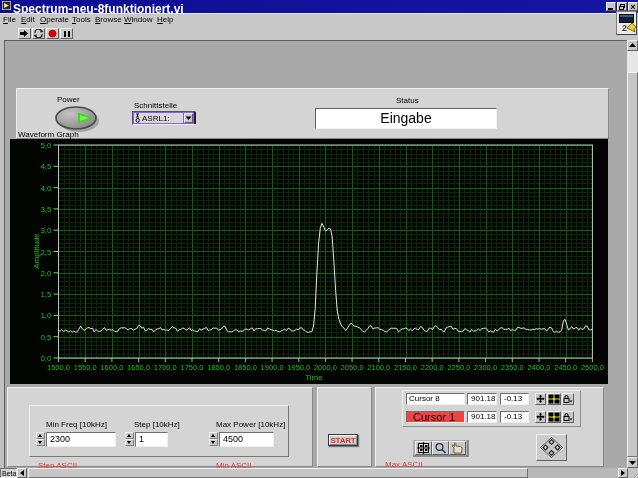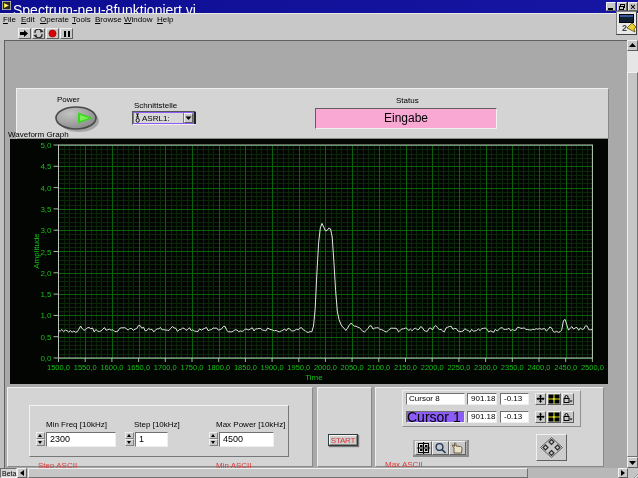--- a/index.html
+++ b/index.html
@@ -16,21 +16,21 @@
 </style></head>
 <body>
 
 <div class="abs" style="left:0;top:0;width:638px;height:13px;background:linear-gradient(90deg,#0d0d92,#1616a4)"></div>
 <svg class="abs" style="left:2px;top:1px" width="9" height="9" viewBox="0 0 9 9">
  <rect x="0" y="0" width="9" height="9" fill="#d8d8c8"></rect>
  <rect x="0.7" y="0.7" width="7.6" height="7.6" fill="#26262e"></rect>
  <path d="M2 7 L7 4.5 L2 2 Z" fill="#e8d820"></path>
  <path d="M3 5.8 L5.6 4.5 L3 3.2 Z" fill="#f8f8f0"></path>
 </svg>
-<div class="abs" style="left:13px;top:2px;font-size:14px;font-weight:normal;color:#fff">Spectrum-neu-8funktioniert.vi</div>
+<div class="abs" style="left:13px;top:2px;font-size:12px;font-weight:bold;color:#fff">Spectrum-neu-8funktioniert.vi</div>
 
 <div class="abs btn3" style="left:606px;top:2px;width:10px;height:9px">
     <div class="abs" style="left:1px;top:5px;width:5px;height:2px;background:#000"></div>
   </div>
 <div class="abs btn3" style="left:617px;top:2px;width:10px;height:9px">
   <div class="abs" style="left:2px;top:1px;width:5px;height:4px;border:1px solid #000"></div>
   <div class="abs" style="left:1px;top:3px;width:5px;height:4px;border:1px solid #000;background:#c8c8c8"></div>
 </div>
 <div class="abs btn3" style="left:628px;top:2px;width:10px;height:9px;font-size:9px;font-weight:bold;text-align:center;line-height:8px">×</div>
 
@@ -91,39 +91,39 @@
         <stop offset="0" stop-color="#c2c2c2"></stop>
         <stop offset="0.5" stop-color="#a2a2a2"></stop>
         <stop offset="1" stop-color="#7e7e7e"></stop>
       </radialGradient>
     </defs>
  <ellipse cx="27" cy="17" rx="20" ry="11" fill="#000" opacity="0.22"></ellipse>
  <ellipse cx="24" cy="14" rx="20" ry="11" fill="url(#pg)" stroke="#4a4a4a" stroke-width="1.6"></ellipse>
  <path d="M26 8.5 L41 14 L26 19.5 Z" fill="#38d81e"></path>
  <path d="M28 11 L37 14 L28 17 Z" fill="#7cee5a"></path>
 </svg>
-<div class="lbl" style="left:8px;top:130px">Waveform Graph</div>
+<div class="lbl" style="left:18px;top:130px">Waveform Graph</div>
 <div class="lbl" style="left:134px;top:101px">Schnittstelle</div>
 
 <div class="abs" style="left:132px;top:111px;width:64px;height:14px;background:#8b5cf6;border-top:1px solid #555;border-left:1px solid #555;border-bottom:1px solid #efefef;border-right:1px solid #efefef">
  <div class="abs" style="left:1px;top:1px;width:49px;height:10px;background:#d8d8d8"></div>
  <svg class="abs" style="left:2px;top:1px" width="6" height="10" viewBox="0 0 6 10">
       <path d="M1 1 H4 M2.5 1 V4 M1 4 H4" stroke="#000" stroke-width="0.9" fill="none"></path>
       <ellipse cx="2.7" cy="7.3" rx="1.6" ry="2" fill="none" stroke="#000" stroke-width="0.9"></ellipse>
     </svg>
  <div class="abs" style="left:9px;top:2px;font-size:8px;color:#000">ASRL1:</div>
  <div class="abs btn3" style="left:51px;top:1px;width:9px;height:10px">
       <svg width="7" height="8" viewBox="0 0 7 8">
         <path d="M0.5 2.5 L6.5 2.5 L3.5 6 Z" fill="#000"></path>
       </svg>
     </div>
  <div class="abs" style="left:61px;top:0px;width:2px;height:12px;background:#222"></div>
 </div>
 <div class="lbl" style="left:396px;top:96px">Status</div>
-<div class="abs" style="left:315px;top:108px;width:182px;height:21px;background:#f9a8d4;border-top:1.5px solid #606060;border-left:1.5px solid #606060;border-bottom:1px solid #f0f0f0;border-right:1px solid #f0f0f0;text-align:center;font-size:12px;line-height:19px;color:#000">Eingabe</div>
+<div class="abs" style="left:315px;top:108px;width:182px;height:21px;background:#ffffff;border-top:1.5px solid #606060;border-left:1.5px solid #606060;border-bottom:1px solid #f0f0f0;border-right:1px solid #f0f0f0;text-align:center;font-size:14px;line-height:19px;color:#000">Eingabe</div>
 <div class="abs" style="left:10px;top:139px;width:598px;height:245px;background:#020502"></div>
 <svg class="abs" style="left:10px;top:139px" width="598" height="245" viewBox="0 0 598 245">
 <path d="M48.5 6V219 M54.5 6V219 M59.5 6V219 M65.5 6V219 M70.5 6V219 M75.5 6V219 M81.5 6V219 M86.5 6V219 M91.5 6V219 M97.5 6V219 M102.5 6V219 M107.5 6V219 M113.5 6V219 M118.5 6V219 M123.5 6V219 M129.5 6V219 M134.5 6V219 M139.5 6V219 M145.5 6V219 M150.5 6V219 M155.5 6V219 M161.5 6V219 M166.5 6V219 M171.5 6V219 M177.5 6V219 M182.5 6V219 M187.5 6V219 M193.5 6V219 M198.5 6V219 M203.5 6V219 M209.5 6V219 M214.5 6V219 M219.5 6V219 M225.5 6V219 M230.5 6V219 M235.5 6V219 M241.5 6V219 M246.5 6V219 M251.5 6V219 M257.5 6V219 M262.5 6V219 M267.5 6V219 M273.5 6V219 M278.5 6V219 M283.5 6V219 M289.5 6V219 M294.5 6V219 M299.5 6V219 M305.5 6V219 M310.5 6V219 M315.5 6V219 M321.5 6V219 M326.5 6V219 M331.5 6V219 M337.5 6V219 M342.5 6V219 M347.5 6V219 M353.5 6V219 M358.5 6V219 M364.5 6V219 M369.5 6V219 M374.5 6V219 M380.5 6V219 M385.5 6V219 M390.5 6V219 M396.5 6V219 M401.5 6V219 M406.5 6V219 M412.5 6V219 M417.5 6V219 M422.5 6V219 M428.5 6V219 M433.5 6V219 M438.5 6V219 M444.5 6V219 M449.5 6V219 M454.5 6V219 M460.5 6V219 M465.5 6V219 M470.5 6V219 M476.5 6V219 M481.5 6V219 M486.5 6V219 M492.5 6V219 M497.5 6V219 M502.5 6V219 M508.5 6V219 M513.5 6V219 M518.5 6V219 M524.5 6V219 M529.5 6V219 M534.5 6V219 M540.5 6V219 M545.5 6V219 M550.5 6V219 M556.5 6V219 M561.5 6V219 M566.5 6V219 M572.5 6V219 M577.5 6V219 M582.5 6V219 M48.5 6.5H582.4 M48.5 10.5H582.4 M48.5 15.5H582.4 M48.5 19.5H582.4 M48.5 23.5H582.4 M48.5 27.5H582.4 M48.5 32.5H582.4 M48.5 36.5H582.4 M48.5 40.5H582.4 M48.5 44.5H582.4 M48.5 49.5H582.4 M48.5 53.5H582.4 M48.5 57.5H582.4 M48.5 61.5H582.4 M48.5 66.5H582.4 M48.5 70.5H582.4 M48.5 74.5H582.4 M48.5 78.5H582.4 M48.5 83.5H582.4 M48.5 87.5H582.4 M48.5 91.5H582.4 M48.5 95.5H582.4 M48.5 100.5H582.4 M48.5 104.5H582.4 M48.5 108.5H582.4 M48.5 112.5H582.4 M48.5 117.5H582.4 M48.5 121.5H582.4 M48.5 125.5H582.4 M48.5 130.5H582.4 M48.5 134.5H582.4 M48.5 138.5H582.4 M48.5 142.5H582.4 M48.5 147.5H582.4 M48.5 151.5H582.4 M48.5 155.5H582.4 M48.5 159.5H582.4 M48.5 164.5H582.4 M48.5 168.5H582.4 M48.5 172.5H582.4 M48.5 176.5H582.4 M48.5 181.5H582.4 M48.5 185.5H582.4 M48.5 189.5H582.4 M48.5 193.5H582.4 M48.5 198.5H582.4 M48.5 202.5H582.4 M48.5 206.5H582.4 M48.5 210.5H582.4 M48.5 215.5H582.4 M48.5 219.5H582.4" stroke="#0a270a" stroke-width="1" fill="none"></path>
 <path d="M48.5 6V219 M75.5 6V219 M102.5 6V219 M129.5 6V219 M155.5 6V219 M182.5 6V219 M209.5 6V219 M235.5 6V219 M262.5 6V219 M289.5 6V219 M315.5 6V219 M342.5 6V219 M369.5 6V219 M396.5 6V219 M422.5 6V219 M449.5 6V219 M476.5 6V219 M502.5 6V219 M529.5 6V219 M556.5 6V219 M582.5 6V219 M48.5 6.5H582.4 M48.5 27.5H582.4 M48.5 49.5H582.4 M48.5 70.5H582.4 M48.5 91.5H582.4 M48.5 112.5H582.4 M48.5 134.5H582.4 M48.5 155.5H582.4 M48.5 176.5H582.4 M48.5 198.5H582.4 M48.5 219.5H582.4" stroke="#0c610c" stroke-width="1" fill="none"></path>
 <path d="M43.5 6.0H48.5 M43.5 27.3H48.5 M43.5 48.6H48.5 M43.5 69.9H48.5 M43.5 91.2H48.5 M43.5 112.5H48.5 M43.5 133.8H48.5 M43.5 155.1H48.5 M43.5 176.4H48.5 M43.5 197.7H48.5 M43.5 219.0H48.5 M48.5 219V223 M75.2 219V223 M101.9 219V223 M128.6 219V223 M155.3 219V223 M182.0 219V223 M208.7 219V223 M235.4 219V223 M262.1 219V223 M288.8 219V223 M315.4 219V223 M342.1 219V223 M368.8 219V223 M395.5 219V223 M422.2 219V223 M448.9 219V223 M475.6 219V223 M502.3 219V223 M529.0 219V223 M555.7 219V223 M582.4 219V223" stroke="#9ab89a" stroke-width="1" fill="none"></path>
 <rect x="48.5" y="6" width="533.9" height="213.0" fill="none" stroke="#bcc8bc" stroke-width="1"></rect>
 <text x="41.5" y="9.0" text-anchor="end" font-size="8" fill="#15c015" font-family="Liberation Sans,sans-serif">5,0</text>
 <text x="41.5" y="30.3" text-anchor="end" font-size="8" fill="#15c015" font-family="Liberation Sans,sans-serif">4,5</text>
 <text x="41.5" y="51.6" text-anchor="end" font-size="8" fill="#15c015" font-family="Liberation Sans,sans-serif">4,0</text>
 <text x="41.5" y="72.9" text-anchor="end" font-size="8" fill="#15c015" font-family="Liberation Sans,sans-serif">3,5</text>
@@ -183,21 +183,21 @@
     <b></b>
     <i></i>
   </div>
 <div class="abs sunk" style="left:219px;top:432px;width:55px;height:15px;background:#fff;font-size:9px;line-height:13px;padding-left:3px">4500</div>
 
 <div class="lbl red" style="left:38px;top:461px">Step ASCII</div>
 <div class="lbl red" style="left:216px;top:461px">Min ASCII</div>
 <div class="lbl red" style="left:385px;top:460px">Max ASCII</div>
 
 <div class="abs" style="left:328px;top:434px;width:30px;height:12px;background:#323c3c;box-shadow:1px 1px 1px #777">
- <div class="abs" style="left:1px;top:1px;width:28px;height:10px;background:#cfcfcf;border-top:1px solid #f8f8f8;border-left:1px solid #f8f8f8;border-bottom:1px solid #8a8a8a;border-right:1px solid #8a8a8a;font-size:8px;font-weight:normal;color:#d83838;text-align:center;line-height:9px;letter-spacing:-0.2px">START</div>
+ <div class="abs" style="left:1px;top:1px;width:28px;height:10px;background:#cfcfcf;border-top:1px solid #f8f8f8;border-left:1px solid #f8f8f8;border-bottom:1px solid #8a8a8a;border-right:1px solid #8a8a8a;font-size:8px;font-weight:bold;color:#d83838;text-align:center;line-height:9px;letter-spacing:-0.2px">START</div>
 </div>
 
 <div class="abs" style="left:402px;top:390px;width:179px;height:37px;border:1px solid #eee;border-right-color:#909090;border-bottom-color:#909090"></div>
 
 <div class="abs sunk" style="left:406px;top:393px;width:59px;height:12px;background:#fff;font-size:8px;line-height:10px;padding-left:2px">Cursor 8</div>
 <div class="abs sunk" style="left:467px;top:393px;width:30px;height:12px;background:#fff;font-size:8px;line-height:10px;padding-left:3px">901.18</div>
 <div class="abs sunk" style="left:500px;top:393px;width:29px;height:12px;background:#fff;font-size:8px;line-height:10px;padding-left:3px">-0.13</div>
 <div class="abs btn3" style="left:535px;top:393px;width:11px;height:12px">
     <svg width="9" height="10" viewBox="0 0 9 10">
       <path d="M4.5 0.5 L6 2.5 L5.2 2.5 L5.2 4 L6.7 4 L6.7 3.2 L8.7 4.8 L6.7 6.4 L6.7 5.6 L5.2 5.6 L5.2 7.1 L6 7.1 L4.5 9.1 L3 7.1 L3.8 7.1 L3.8 5.6 L2.3 5.6 L2.3 6.4 L0.3 4.8 L2.3 3.2 L2.3 4 L3.8 4 L3.8 2.5 L3 2.5 Z" fill="#000"></path>
@@ -211,21 +211,21 @@
     </svg>
   </div>
 <div class="abs btn3" style="left:562px;top:393px;width:12px;height:12px">
     <svg width="10" height="10" viewBox="0 0 10 10">
       <rect x="1" y="4.5" width="5" height="4" fill="none" stroke="#000"></rect>
       <path d="M2 4.5 V3 A1.5 1.5 0 0 1 5 3 V4.5" fill="none" stroke="#000"></path>
       <path d="M6.5 6.5 L9.5 6.5 L8 8.2 Z" fill="#000"></path>
     </svg>
   </div>
 
-<div class="abs sunk" style="left:406px;top:411px;width:59px;height:12px;background:#8b5cf6;font-size:14px;line-height:10px;padding-left:0">Cursor 1</div>
+<div class="abs sunk" style="left:406px;top:411px;width:59px;height:12px;background:#ef4444;font-size:11px;line-height:10px;padding-left:6px">Cursor 1</div>
 <div class="abs sunk" style="left:467px;top:411px;width:30px;height:12px;background:#fff;font-size:8px;line-height:10px;padding-left:3px">901.18</div>
 <div class="abs sunk" style="left:500px;top:411px;width:29px;height:12px;background:#fff;font-size:8px;line-height:10px;padding-left:3px">-0.13</div>
 <div class="abs btn3" style="left:535px;top:411px;width:11px;height:12px">
     <svg width="9" height="10" viewBox="0 0 9 10">
       <path d="M4.5 0.5 L6 2.5 L5.2 2.5 L5.2 4 L6.7 4 L6.7 3.2 L8.7 4.8 L6.7 6.4 L6.7 5.6 L5.2 5.6 L5.2 7.1 L6 7.1 L4.5 9.1 L3 7.1 L3.8 7.1 L3.8 5.6 L2.3 5.6 L2.3 6.4 L0.3 4.8 L2.3 3.2 L2.3 4 L3.8 4 L3.8 2.5 L3 2.5 Z" fill="#000"></path>
     </svg>
   </div>
 <div class="abs btn3" style="left:547px;top:411px;width:14px;height:12px">
     <svg width="12" height="10" viewBox="0 0 12 10">
       <rect x="0.5" y="0.5" width="11" height="9" fill="#000"></rect>

